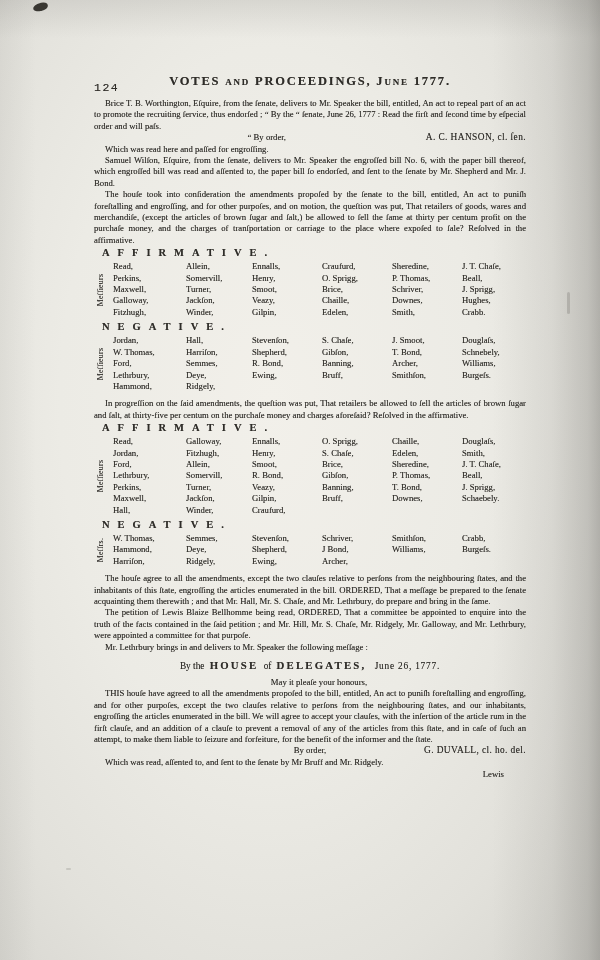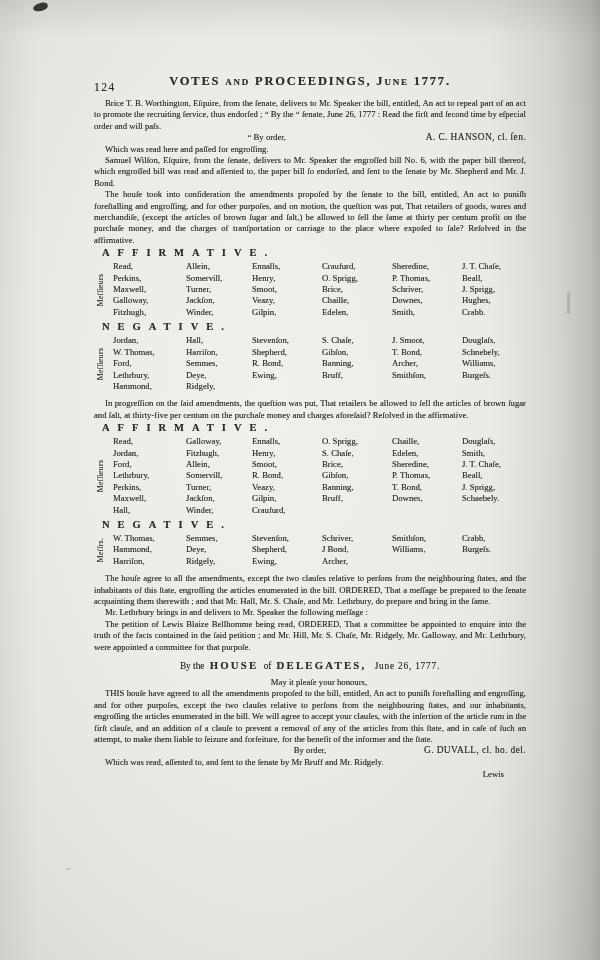--- a/index.html
+++ b/index.html
@@ -13,21 +13,21 @@
     font-family:"Liberation Serif","DejaVu Serif",serif;
   }
   .page{position:absolute;inset:0;}
   .content{
     position:absolute;left:94px;top:76px;width:432px;
     font-size:8.7px;line-height:11.4px;color:#2f2d29;
     text-align:justify;
     text-shadow:0 0 0.5px rgba(47,45,41,0.55);
   }
   .header-row{position:relative;height:18px;margin-bottom:4px;text-align:center;}
-  .pageno{position:absolute;left:0;bottom:1px;font-size:11.5px;letter-spacing:1.5px;}
+  .pageno{position:absolute;left:0;bottom:1px;font-size:11.5px;letter-spacing:1.5px;font-family:Liberation Mono, monospace;}
   .title{font-size:12.5px;font-weight:bold;letter-spacing:1.8px;font-variant:small-caps;white-space:nowrap;}
   .para{margin:0;text-indent:11px;}
   .gap-top{margin-top:6px;}
   .sigline{position:relative;height:11.4px;}
   .sig-center{position:absolute;left:40%;transform:translateX(-50%);white-space:nowrap;}
   .sig-center.duvall{left:50%;}
   .sig-right{position:absolute;right:0;white-space:nowrap;font-size:9.4px;letter-spacing:0.4px;}
   .vote-heading{
     text-align:left;font-weight:bold;font-size:10.5px;line-height:13px;
     letter-spacing:8px;text-indent:8px;margin-bottom:2px;white-space:nowrap;
@@ -260,22 +260,22 @@
             <div class="vt-name">Williams,</div>
           </div>
         <div class="vt-col vt-c6">
             <div class="vt-name">Crabb,</div>
             <div class="vt-name">Burgeſs.</div>
           </div>
       </div>
     </div>
 
     <p class="para gap-top">The houſe agree to all the amendments, except the two clauſes relative to perſons from the neighbouring ſtates, and the inhabitants of this ſtate, engroſſing the articles enumerated in the bill. ORDERED, That a meſſage be prepared to the ſenate acquainting them therewith ; and that Mr. Hall, Mr. S. Chaſe, and Mr. Lethrbury, do prepare and bring in the ſame.</p>
+    <p class="para">The petition of Lewis Blaize Bellhomme being read, ORDERED, That a committee be appointed to enquire into the truth of the facts contained in the ſaid petition ; and Mr. Hill, Mr. S. Chaſe, Mr. Ridgely, Mr. Galloway, and Mr. Lethrbury, were appointed a committee for that purpoſe.</p>
     <p class="para">Mr. Lethrbury brings in and delivers to Mr. Speaker the following meſſage :</p>
-    <p class="para">The petition of Lewis Blaize Bellhomme being read, ORDERED, That a committee be appointed to enquire into the truth of the facts contained in the ſaid petition ; and Mr. Hill, Mr. S. Chaſe, Mr. Ridgely, Mr. Galloway, and Mr. Lethrbury, were appointed a committee for that purpoſe.</p>
 
     <div class="delegates-line">
       <span class="dl-pre">By the</span>
       <span class="dl-caps">HOUSE</span>
       <span class="dl-of">of</span>
       <span class="dl-caps">DELEGATES,</span>
       <span class="dl-date">June 26, 1777.</span>
     </div>
 
     <p class="para honours">May it pleaſe your honours,</p>

